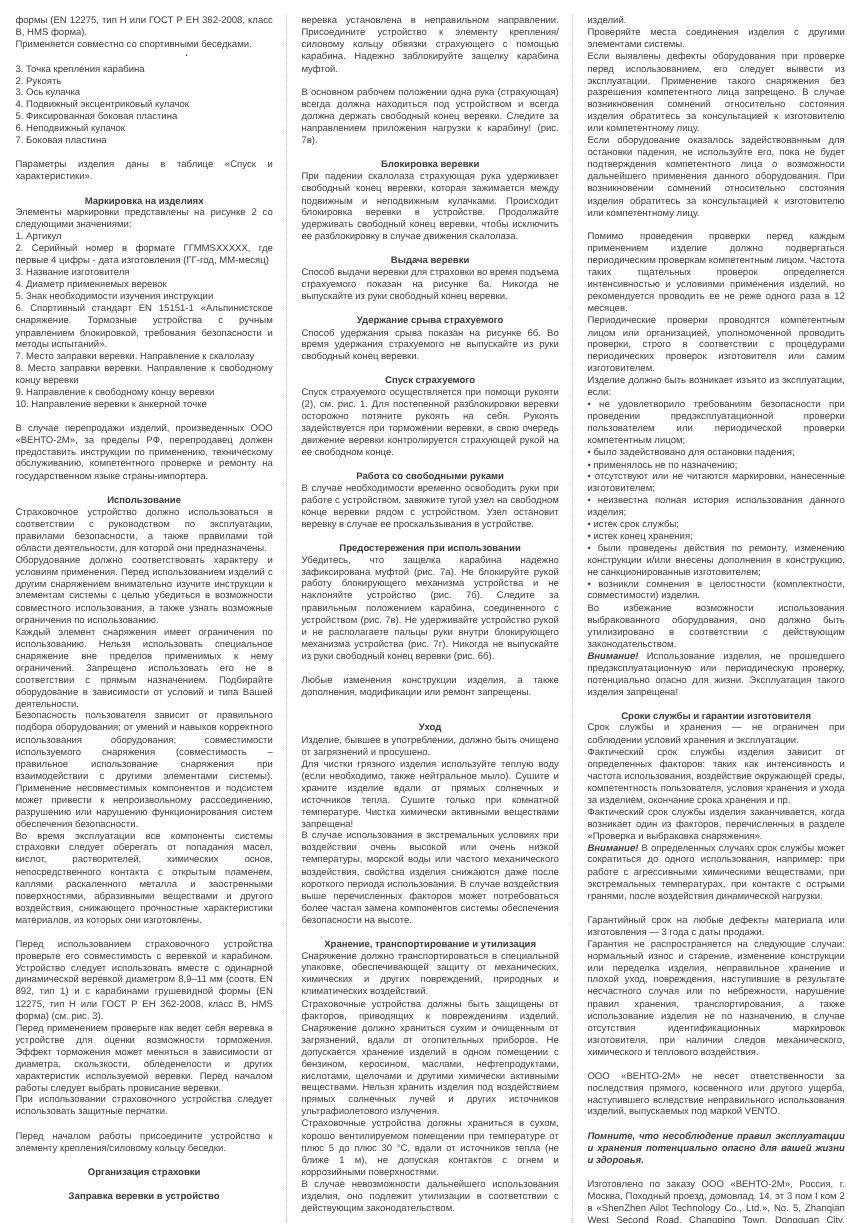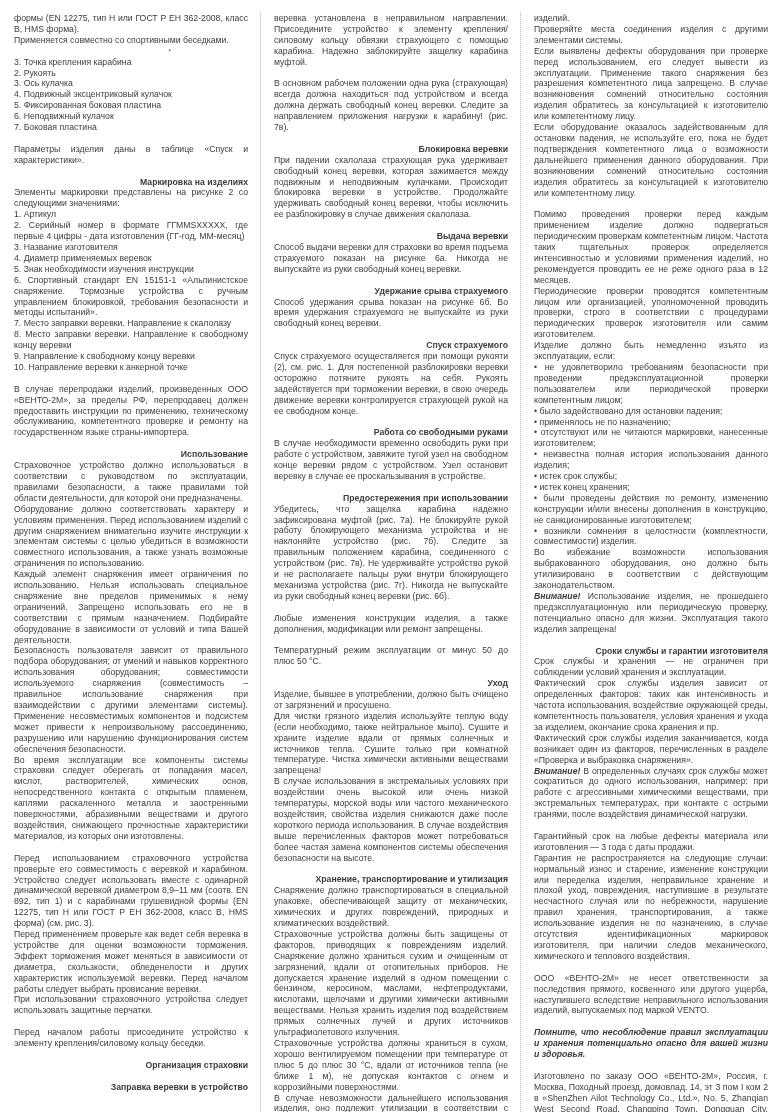--- a/index.html
+++ b/index.html
@@ -20,21 +20,21 @@
     font-size:8.7px;
     line-height:10.9px;
     -webkit-hyphens:none;hyphens:none;
   }
   .col + .col{
     border-left:1px dotted #b8b8b8;
     margin-left:12px;
     padding-left:13px;
   }
   .para{text-align:justify;text-justify:inter-word;}
-  .heading{font-weight:bold;text-align:right;}
+  .heading{font-weight:bold;text-align:center;}
   .bolditalic{font-weight:bold;font-style:italic;}
   .gap{height:10.9px;}
   .dotgap{position:relative;}
   .straydot{position:absolute;left:66%;top:-3px;font-weight:bold;color:#3c3c3c;}
 </style>
 </head>
 <body>
 
 <div class="page">
   <div class="col">
@@ -103,42 +103,41 @@
       <div class="para">Спуск страхуемого осуществляется при помощи рукояти (2), см. рис. 1. Для постепенной разблокировки веревки осторожно потяните рукоять на себя. Рукоять задействуется при торможении веревки, в свою очередь движение веревки контролируется страхующей рукой на ее свободном конце.</div>
       <div class="gap"></div>
       <div class="heading">Работа со свободными руками</div>
       <div class="para">В случае необходимости временно освободить руки при работе с устройством, завяжите тугой узел на свободном конце веревки рядом с устройством. Узел остановит веревку в случае ее проскальзывания в устройстве.</div>
       <div class="gap"></div>
       <div class="heading">Предостережения при использовании</div>
       <div class="para">Убедитесь, что защелка карабина надежно зафиксирована муфтой (рис. 7а). Не блокируйте рукой работу блокирующего механизма устройства и не наклоняйте устройство (рис. 7б). Следите за правильным положением карабина, соединенного с устройством (рис. 7в). Не удерживайте устройство рукой и не располагаете пальцы руки внутри блокирующего механизма устройства (рис. 7г). Никогда не выпускайте из руки свободный конец веревки (рис. 6б).</div>
       <div class="gap"></div>
       <div class="para">Любые изменения конструкции изделия, а также дополнения, модификации или ремонт запрещены.</div>
       <div class="gap"></div>
-      <div class="para">Температурный режим эксплуатации от минус 50 до плюс 50 °C.</div>
       <div class="gap"></div>
       <div class="heading">Уход</div>
       <div class="para">Изделие, бывшее в употреблении, должно быть очищено от загрязнений и просушено.</div>
       <div class="para">Для чистки грязного изделия используйте теплую воду (если необходимо, также нейтральное мыло). Сушите и храните изделие вдали от прямых солнечных и источников тепла. Сушите только при комнатной температуре. Чистка химически активными веществами запрещена!</div>
       <div class="para">В случае использования в экстремальных условиях при воздействии очень высокой или очень низкой температуры, морской воды или частого механического воздействия, свойства изделия снижаются даже после короткого периода использования. В случае воздействия выше перечисленных факторов может потребоваться более частая замена компонентов системы обеспечения безопасности на высоте.</div>
       <div class="gap"></div>
       <div class="heading">Хранение, транспортирование и утилизация</div>
       <div class="para">Снаряжение должно транспортироваться в специальной упаковке, обеспечивающей защиту от механических, химических и других повреждений, природных и климатических воздействий.</div>
       <div class="para">Страховочные устройства должны быть защищены от факторов, приводящих к повреждениям изделий. Снаряжение должно храниться сухим и очищенным от загрязнений, вдали от отопительных приборов. Не допускается хранение изделий в одном помещении с бензином, керосином, маслами, нефтепродуктами, кислотами, щелочами и другими химически активными веществами. Нельзя хранить изделия под воздействием прямых солнечных лучей и других источников ультрафиолетового излучения.</div>
       <div class="para">Страховочные устройства должны храниться в сухом, хорошо вентилируемом помещении при температуре от плюс 5 до плюс 30 °C, вдали от источников тепла (не ближе 1 м), не допуская контактов с огнем и коррозийными поверхностями.</div>
       <div class="para">В случае невозможности дальнейшего использования изделия, оно подлежит утилизации в соответствии с действующим законодательством.</div>
     </div>
   <div class="col">
       <div class="para">изделий.</div>
       <div class="para">Проверяйте места соединения изделия с другими элементами системы.</div>
       <div class="para">Если выявлены дефекты оборудования при проверке перед использованием, его следует вывести из эксплуатации. Применение такого снаряжения без разрешения компетентного лица запрещено. В случае возникновения сомнений относительно состояния изделия обратитесь за консультацией к изготовителю или компетентному лицу.</div>
       <div class="para">Если оборудование оказалось задействованным для остановки падения, не используйте его, пока не будет подтверждения компетентного лица о возможности дальнейшего применения данного оборудования. При возникновении сомнений относительно состояния изделия обратитесь за консультацией к изготовителю или компетентному лицу.</div>
       <div class="gap"></div>
       <div class="para">Помимо проведения проверки перед каждым применением изделие должно подвергаться периодическим проверкам компетентным лицом. Частота таких тщательных проверок определяется интенсивностью и условиями применения изделий, но рекомендуется проводить ее не реже одного раза в 12 месяцев.</div>
       <div class="para">Периодические проверки проводятся компетентным лицом или организацией, уполномоченной проводить проверки, строго в соответствии с процедурами периодических проверок изготовителя или самим изготовителем.</div>
-      <div class="para">Изделие должно быть немедленно изъято из эксплуатации, если:</div>
+      <div class="para">Изделие должно быть возникает изъято из эксплуатации, если:</div>
       <div class="para">• не удовлетворило требованиям безопасности при проведении предэксплуатационной проверки пользователем или периодической проверки компетентным лицом;</div>
       <div class="para">• было задействовано для остановки падения;</div>
       <div class="para">• применялось не по назначению;</div>
       <div class="para">• отсутствуют или не читаются маркировки, нанесенные изготовителем;</div>
       <div class="para">• неизвестна полная история использования данного изделия;</div>
       <div class="para">• истек срок службы;</div>
       <div class="para">• истек конец хранения;</div>
       <div class="para">• были проведены действия по ремонту, изменению конструкции и/или внесены дополнения в конструкцию, не санкционированные изготовителем;</div>
       <div class="para">• возникли сомнения в целостности (комплектности, совместимости) изделия.</div>
       <div class="para">Во избежание возможности использования выбракованного оборудования, оно должно быть утилизировано в соответствии с действующим законодательством.</div>

